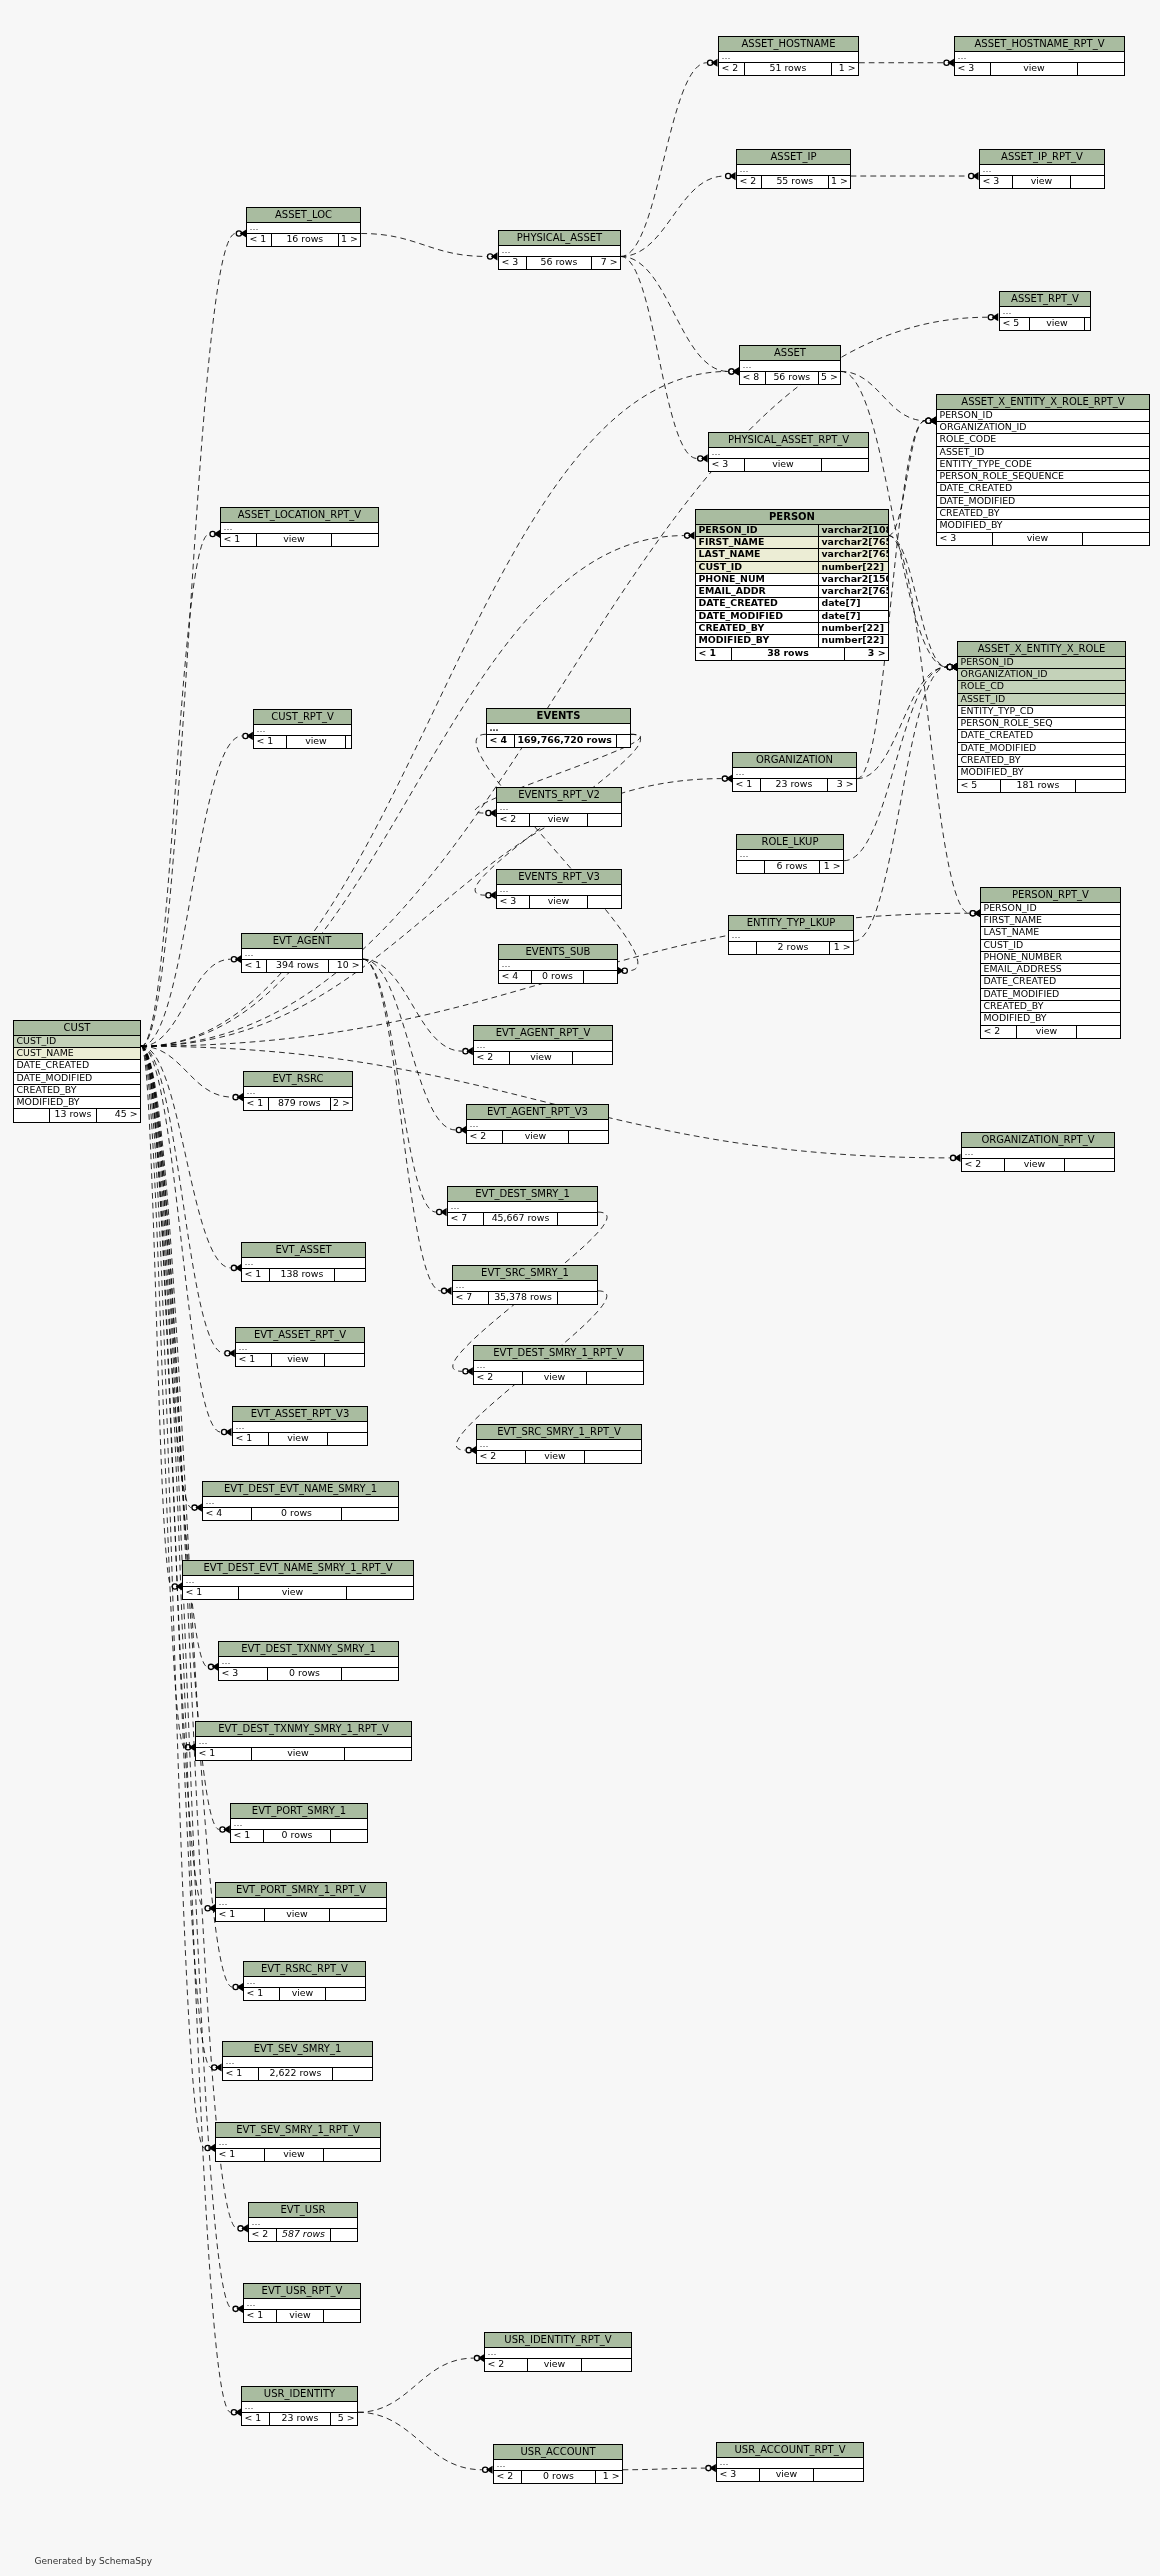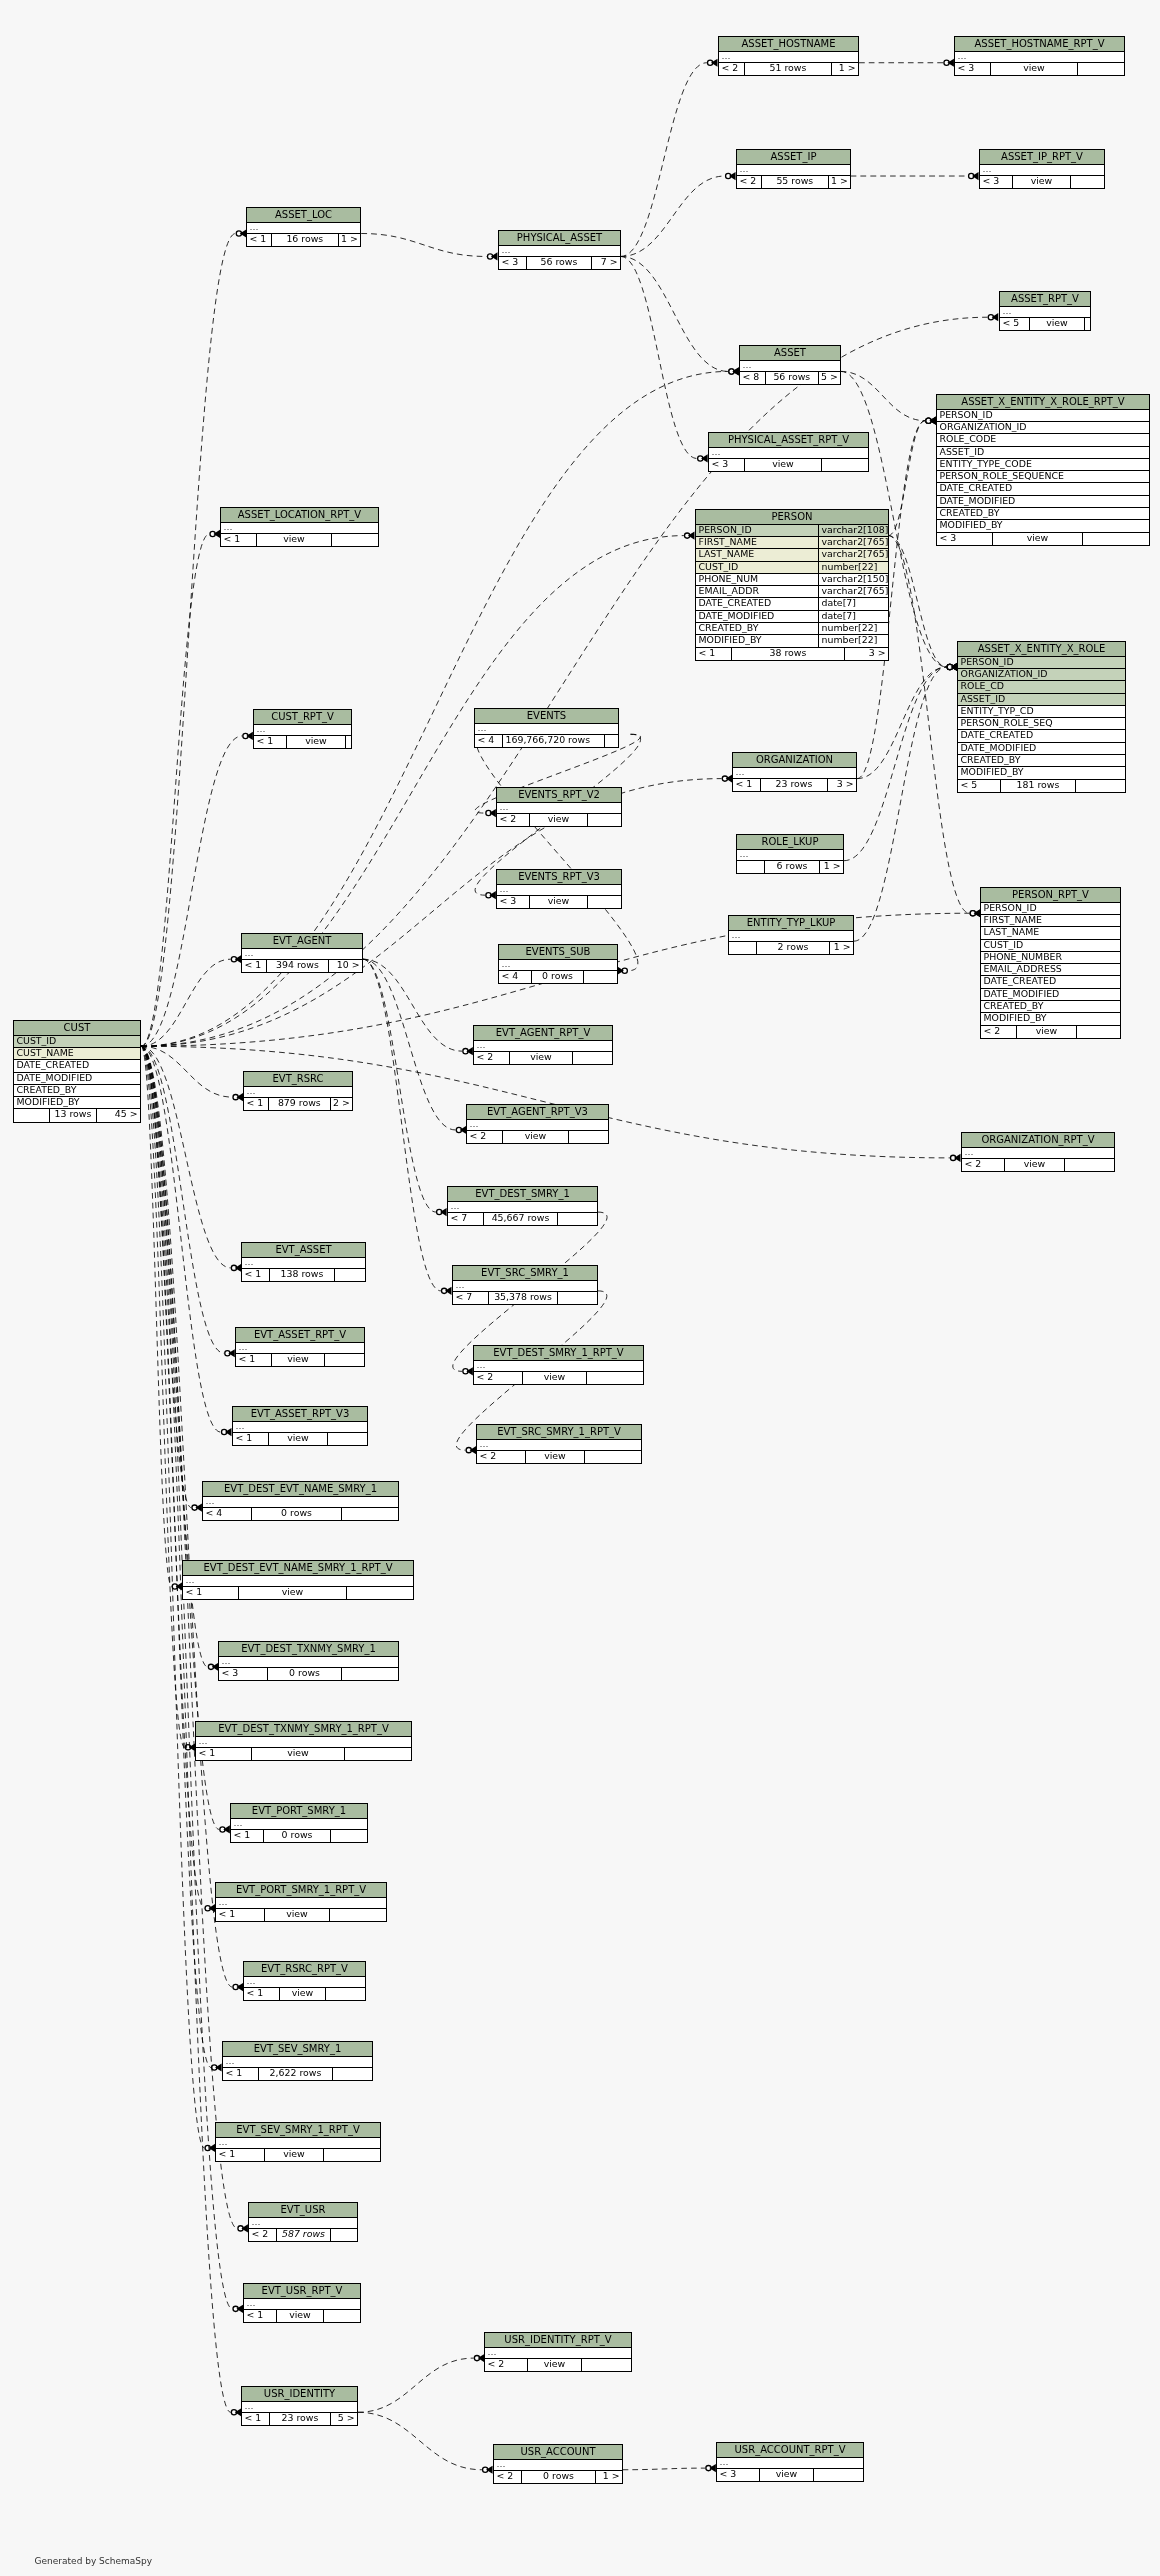--- a/index.html
+++ b/index.html
@@ -397,21 +397,21 @@
       </div>
       <div class="tbl" style="left: 253px; top: 709px; width: 99px;">
         <div class="hdr">CUST_RPT_V</div>
         <div class="ell">…</div>
         <div class="foot">
           <div class="l" style="width: 33px;">&lt; 1</div>
           <div class="c rt" style="text-align: center;">view</div>
           <div class="r" style="width: 0px;"></div>
         </div>
       </div>
-      <div class="tbl" style="left: 474px; top: 708px; width: 145px;">
+      <div class="tbl" style="left: 486px; top: 708px; width: 145px; font-weight: bold;">
         <div class="hdr">EVENTS</div>
         <div class="ell">…</div>
         <div class="foot">
           <div class="l" style="width: 28px;">&lt; 4</div>
           <div class="c rt" style="text-align: left;">169,766,720 rows</div>
           <div class="r" style="width: 13px;"></div>
         </div>
       </div>
       <div class="tbl" style="left: 496px; top: 787px; width: 126px;">
         <div class="hdr">EVENTS_RPT_V2</div>
@@ -693,21 +693,21 @@
         </div>
         <div class="col">
           <div class="nm nobd">MODIFIED_BY</div>
         </div>
         <div class="foot">
           <div class="l" style="width: 36px;"></div>
           <div class="c rt" style="text-align: center;">13 rows</div>
           <div class="r" style="width: 43px;">45 &gt;</div>
         </div>
       </div>
-      <div class="tbl thick" style="left: 695px; top: 509px; width: 194px;">
+      <div class="tbl thick" style="left: 695px; top: 509px; width: 194px; font-weight: bold;">
         <div class="hdr">PERSON</div>
         <div class="col pk">
           <div class="nm">PERSON_ID</div>
           <div class="ty">varchar2[108]</div>
         </div>
         <div class="col idx">
           <div class="nm">FIRST_NAME</div>
           <div class="ty">varchar2[765]</div>
         </div>
         <div class="col idx">

